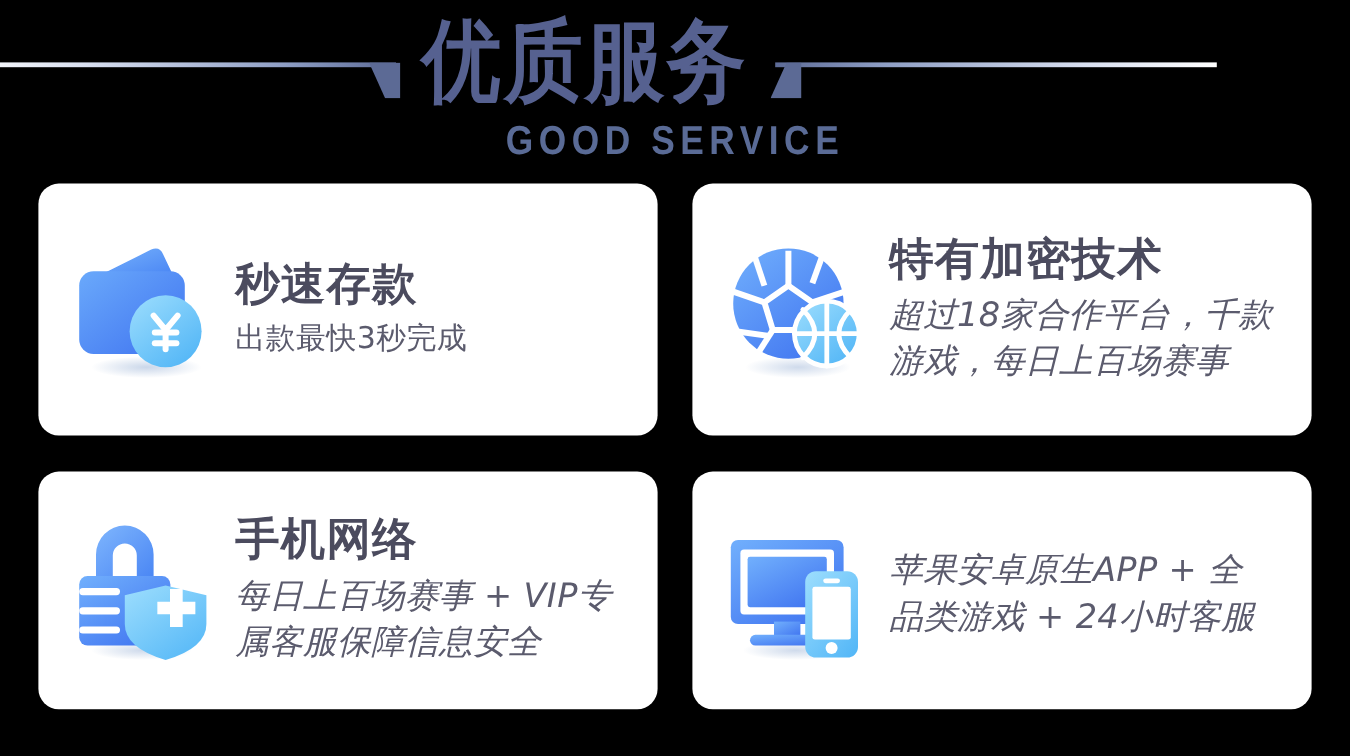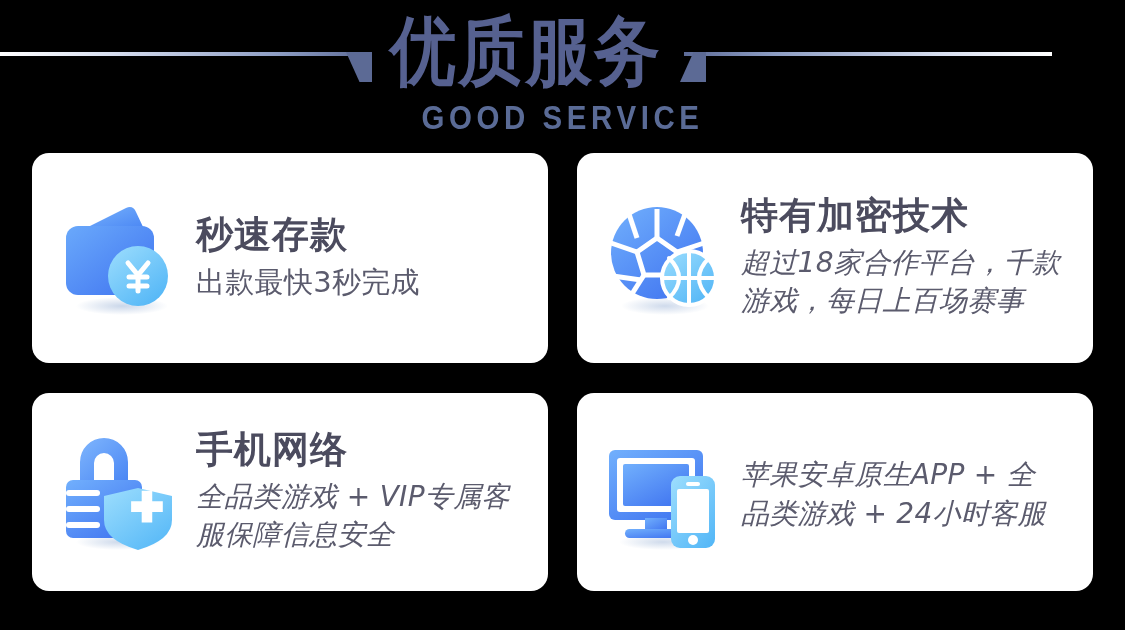--- a/index.html
+++ b/index.html
@@ -11,21 +11,21 @@
     overflow:hidden;
   }
   .page { position:relative; width:1125px; height:630px; background:#000; }
 
   
   .header {
     position:absolute; left:0; top:0; width:1125px; height:148px;
   }
   .title-row {
     position:absolute; left:0; top:8px; width:975px; height:88px;
-    display:flex; align-items:center; 
+    display:flex; align-items:center; justify-content:center;
   }
   .rule { position:relative; height:48px; flex:0 0 auto; }
   .rule-left  { width:368px; }
   .rule-right { width:368px; }
   .rule .bar {
     position:absolute; top:24px; height:4px; width:100%;
   }
   .rule-left .bar {
     background:linear-gradient(90deg,#ffffff 0%,#d8dff0 30%,#8e9ec4 75%,#5d6b97 100%);
   }
@@ -82,21 +82,21 @@
   }
   .card-text { flex:1 1 auto; min-width:0; }
   .card-title {
     font-size:37px; font-weight:bold; color:#4b4b5e;
     line-height:1.15; letter-spacing:1px;
     white-space:nowrap;
     font-family:"DejaVu Sans","Liberation Sans",sans-serif;
   }
   .card-desc {
     margin-top:6px;
-    font-size:29px; color:#5b5b6d; line-height:1.38;
+    font-size:25px; color:#5b5b6d; line-height:1.38;
     letter-spacing:0.3px;
     font-family:"DejaVu Sans","Liberation Sans",sans-serif;
   }
   .card-desc.wide { font-size:28px;font-style:italic; }
 
   
   .icon-svg { display:block; width:122px; height:120px; }
 </style>
 </head>
 <body>
@@ -235,21 +235,21 @@
             <rect x="6" y="58" width="34" height="6" rx="3"></rect>
             <rect x="6" y="74" width="34" height="6" rx="3"></rect>
             <rect x="6" y="90" width="34" height="6" rx="3"></rect>
           </g>
           <path d="M78 56 L112 64 V88 q0 20 -34 30 Q44 108 44 88 V64 Z" fill="url(#shd)"></path>
           <path d="M72 70 h12 v-12 h12 v12 h12 v12 h-12 v12 h-12 v-12 h-12 Z" fill="#ffffff" transform="translate(6,6) scale(0.88) translate(2,2)"></path>
         </svg>
       </div>
       <div class="card-text">
         <div class="card-title">手机网络</div>
-        <div class="card-desc wide">全品类游戏 + VIP专属客服保障信息安全</div>
+        <div class="card-desc wide">每日上百场赛事 + VIP专属客服保障信息安全</div>
       </div>
     </div>
 
     <div class="card">
       <div class="card-icon">
         <svg class="icon-svg" viewBox="0 0 122 120" xmlns="http://www.w3.org/2000/svg">
           <defs>
             <linearGradient id="mg" x1="0.1" y1="0" x2="0.9" y2="1">
               <stop offset="0%" stop-color="#6fadfc"></stop>
                 <stop offset="100%" stop-color="#3f73f0"></stop>

